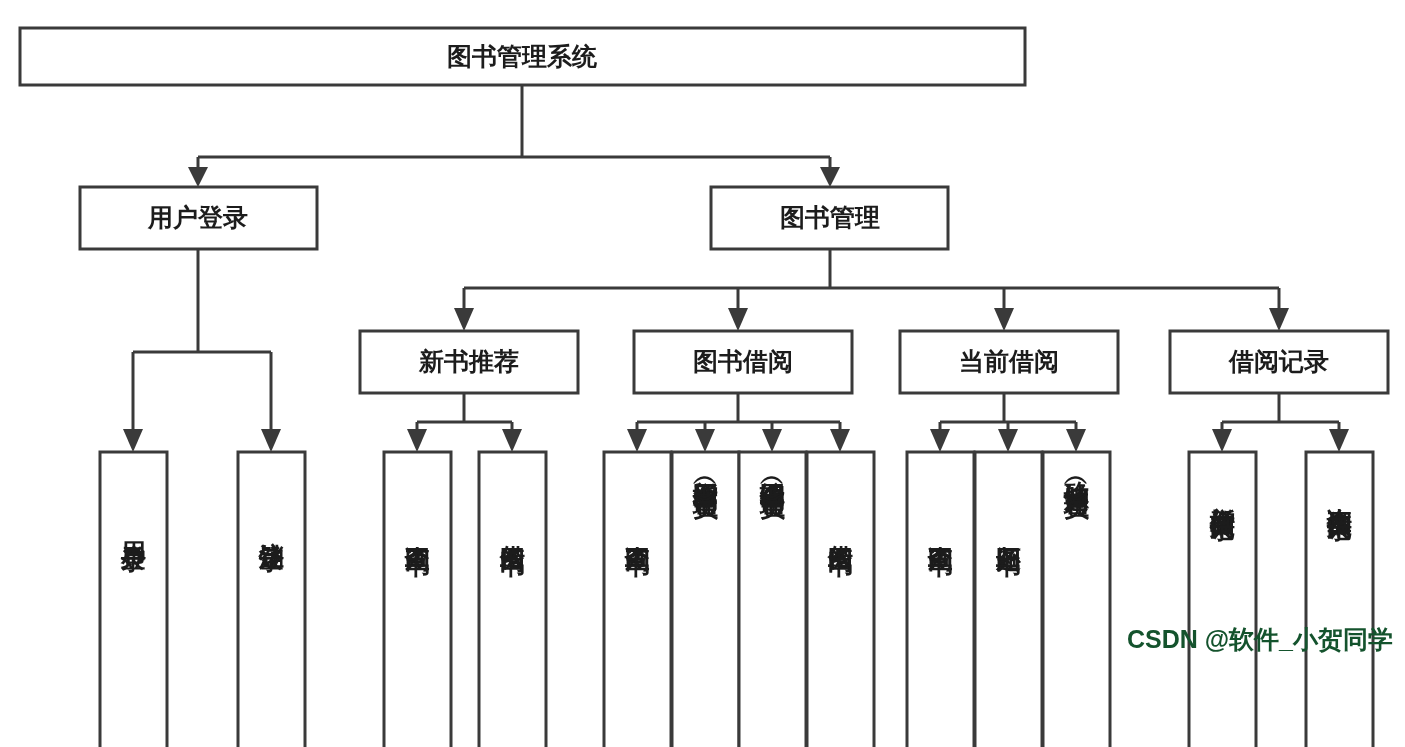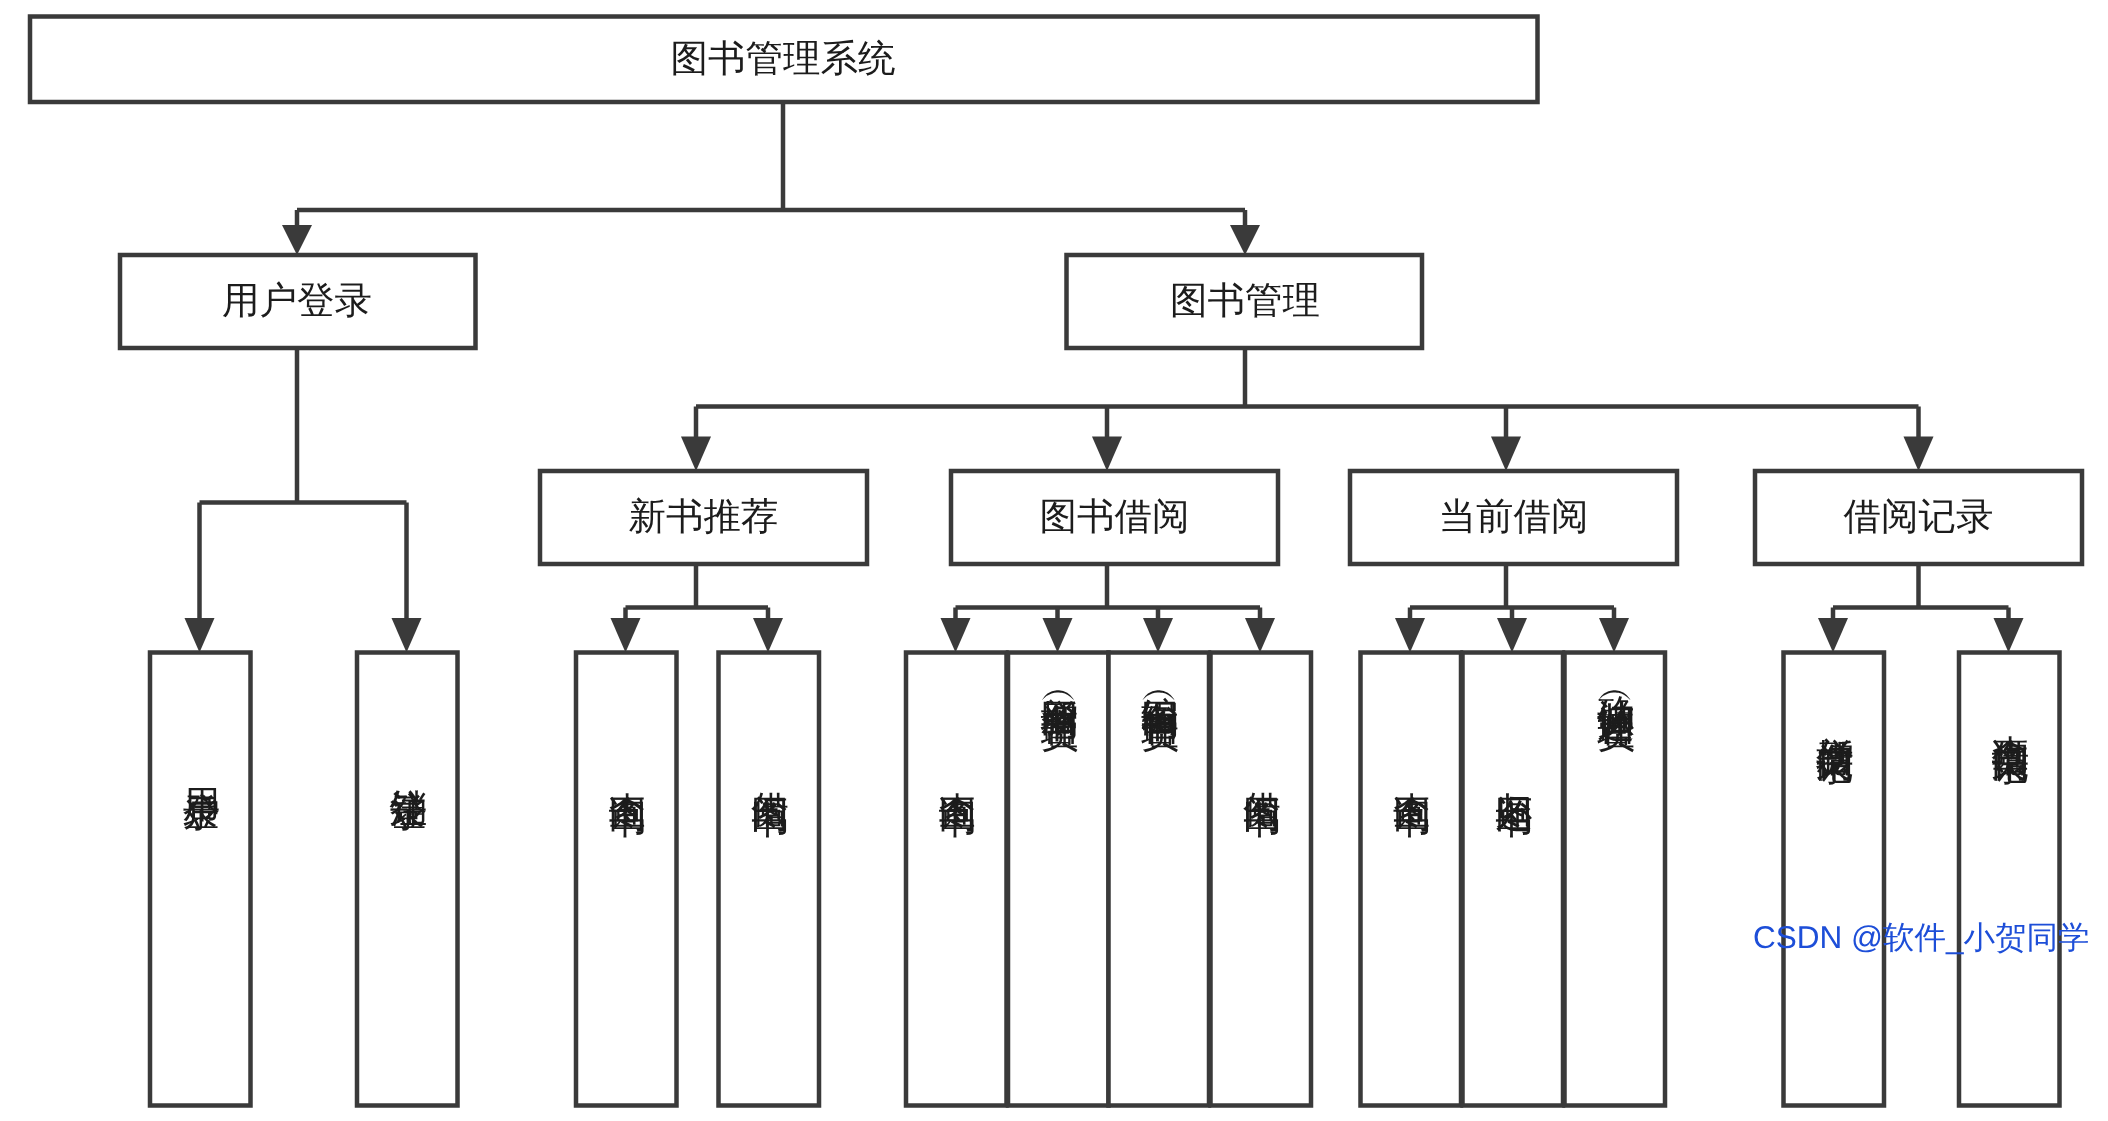--- a/index.html
+++ b/index.html
@@ -10,23 +10,24 @@
   body {
     width: 1405px;
     height: 747px;
     font-family: "Liberation Sans", "DejaVu Sans", sans-serif;
     overflow: hidden;
     position: relative;
   }
   #diagram-root {
     position: absolute;
     left: 0;
-    top: 0;
+    top: 17px;
     width: 1405px;
     height: 645px;
+    font-weight: bold;
   }
   svg.diagram {
     display: block;
     width: 1405px;
     height: 747px;
   }
   .node-box {
     fill: #ffffff;
     stroke: #3a3a3a;
     stroke-width: 3;
@@ -63,22 +64,22 @@
     writing-mode: vertical-rl;
     text-orientation: upright;
     letter-spacing: 2px;
     white-space: nowrap;
   }
   .watermark {
     position: absolute;
     right: 12px;
     bottom: 6px;
     font-family: "Liberation Sans", "DejaVu Sans", sans-serif;
-    font-size: 21px;
-    color: #1d4ed8;
+    font-size: 25px;
+    color: #14532d;
     white-space: nowrap;
     pointer-events: none;
   }
 </style>
 </head>
 <body>
 
 <div id="diagram-root">
   <svg class="diagram" viewBox="0 0 1405 747" xmlns="http://www.w3.org/2000/svg">
 

